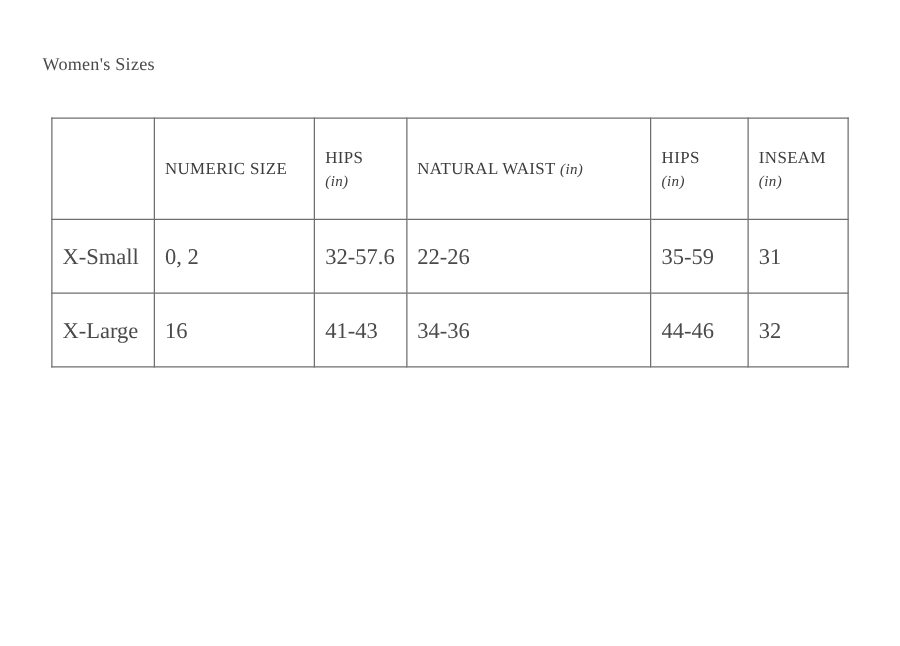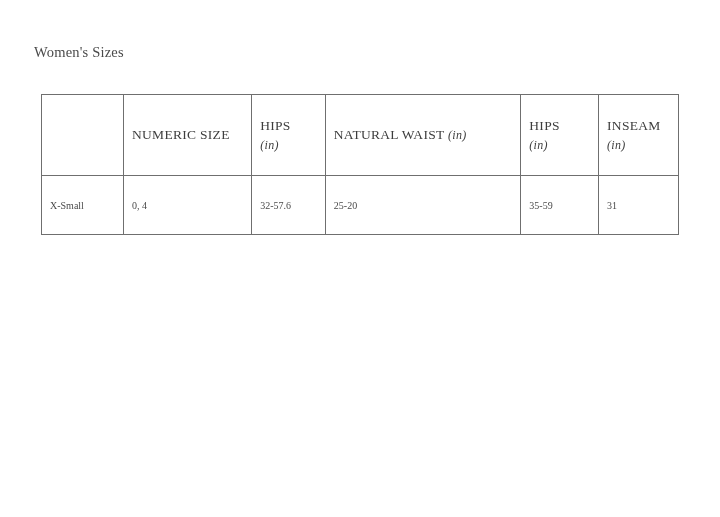--- a/index.html
+++ b/index.html
@@ -69,21 +69,21 @@
   }
   table.size-table thead th.stacked .hdr-main {
     display: block;
   }
   table.size-table thead th.stacked .unit {
     display: block;
     margin-top: 4px;
   }
   table.size-table tbody td {
     height: 58px;
-    font-size: 10px;
+    font-size: 18px;
   }
   .col-size { width: 78px; }
   .col-numeric { width: 122px; }
   .col-bust { width: 70px; }
   .col-waist { width: 186px; }
   .col-hips { width: 74px; }
   .col-inseam { width: 76px; }
 </style>
 </head>
 <body>
@@ -122,23 +122,31 @@
           </th>
           <th class="stacked">
             <span class="hdr-main">INSEAM</span>
             <span class="unit">(in)</span>
           </th>
         </tr>
       </thead>
       <tbody>
         <tr>
           <td>X-Small</td>
-          <td>0, 4</td>
+          <td>0, 2</td>
           <td>32-57.6</td>
-          <td>25-20</td>
+          <td>22-26</td>
           <td>35-59</td>
           <td>31</td>
+        </tr>
+        <tr>
+          <td>X-Large</td>
+          <td>16</td>
+          <td>41-43</td>
+          <td>34-36</td>
+          <td>44-46</td>
+          <td>32</td>
         </tr>
       </tbody>
     </table>
   </div>
 
 </div>
 
 </body></html>

